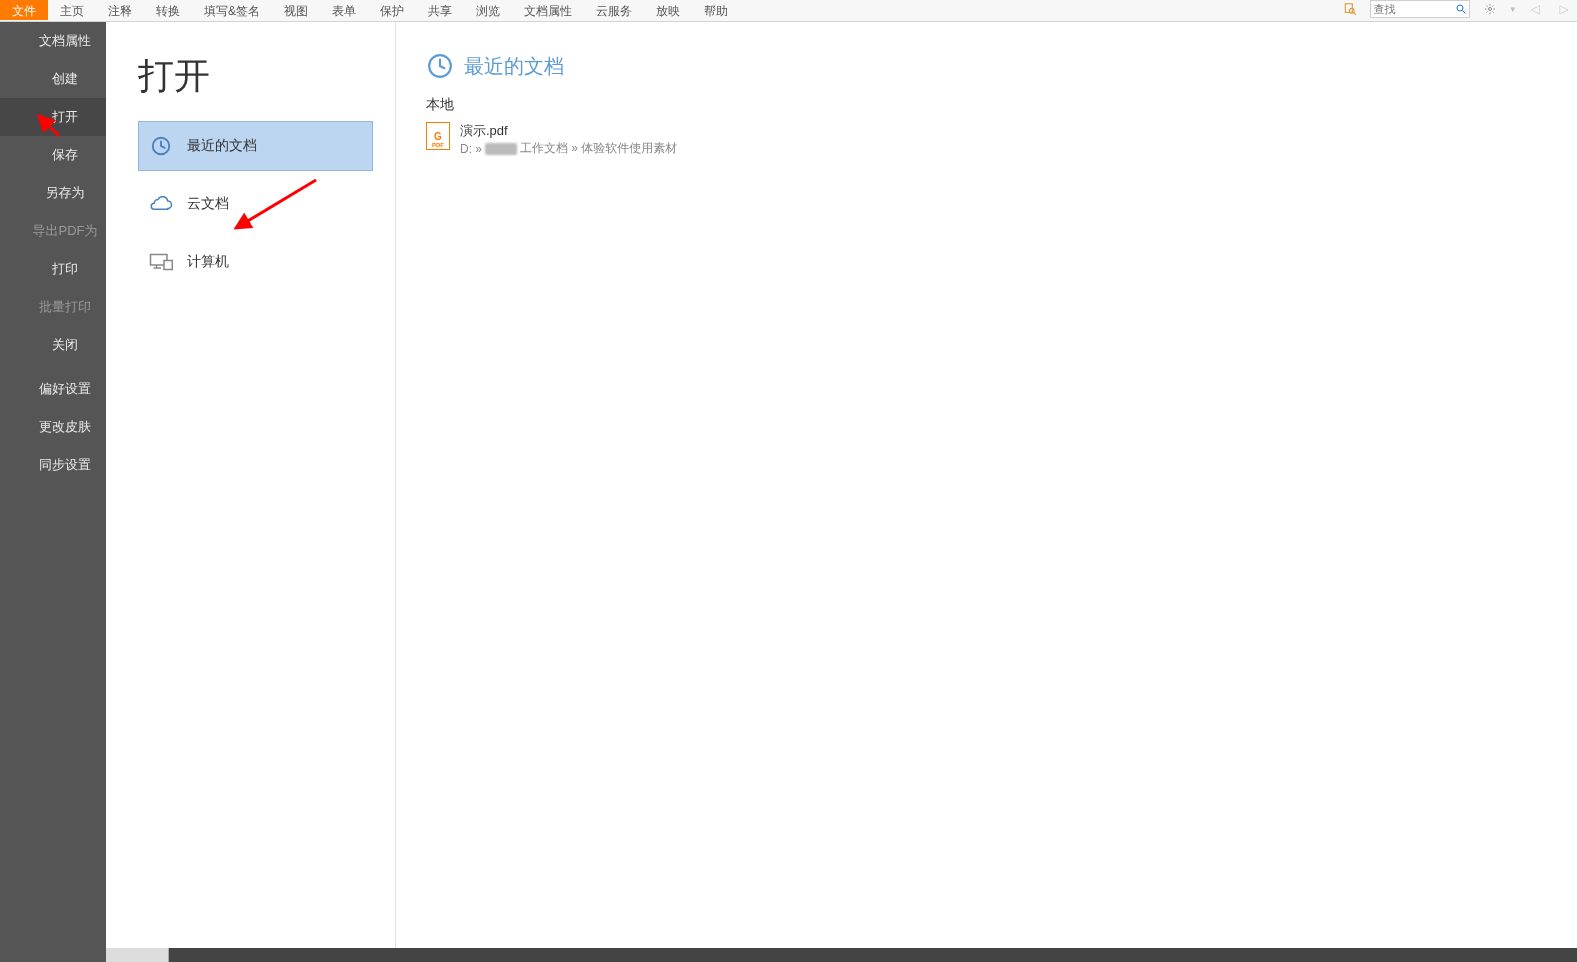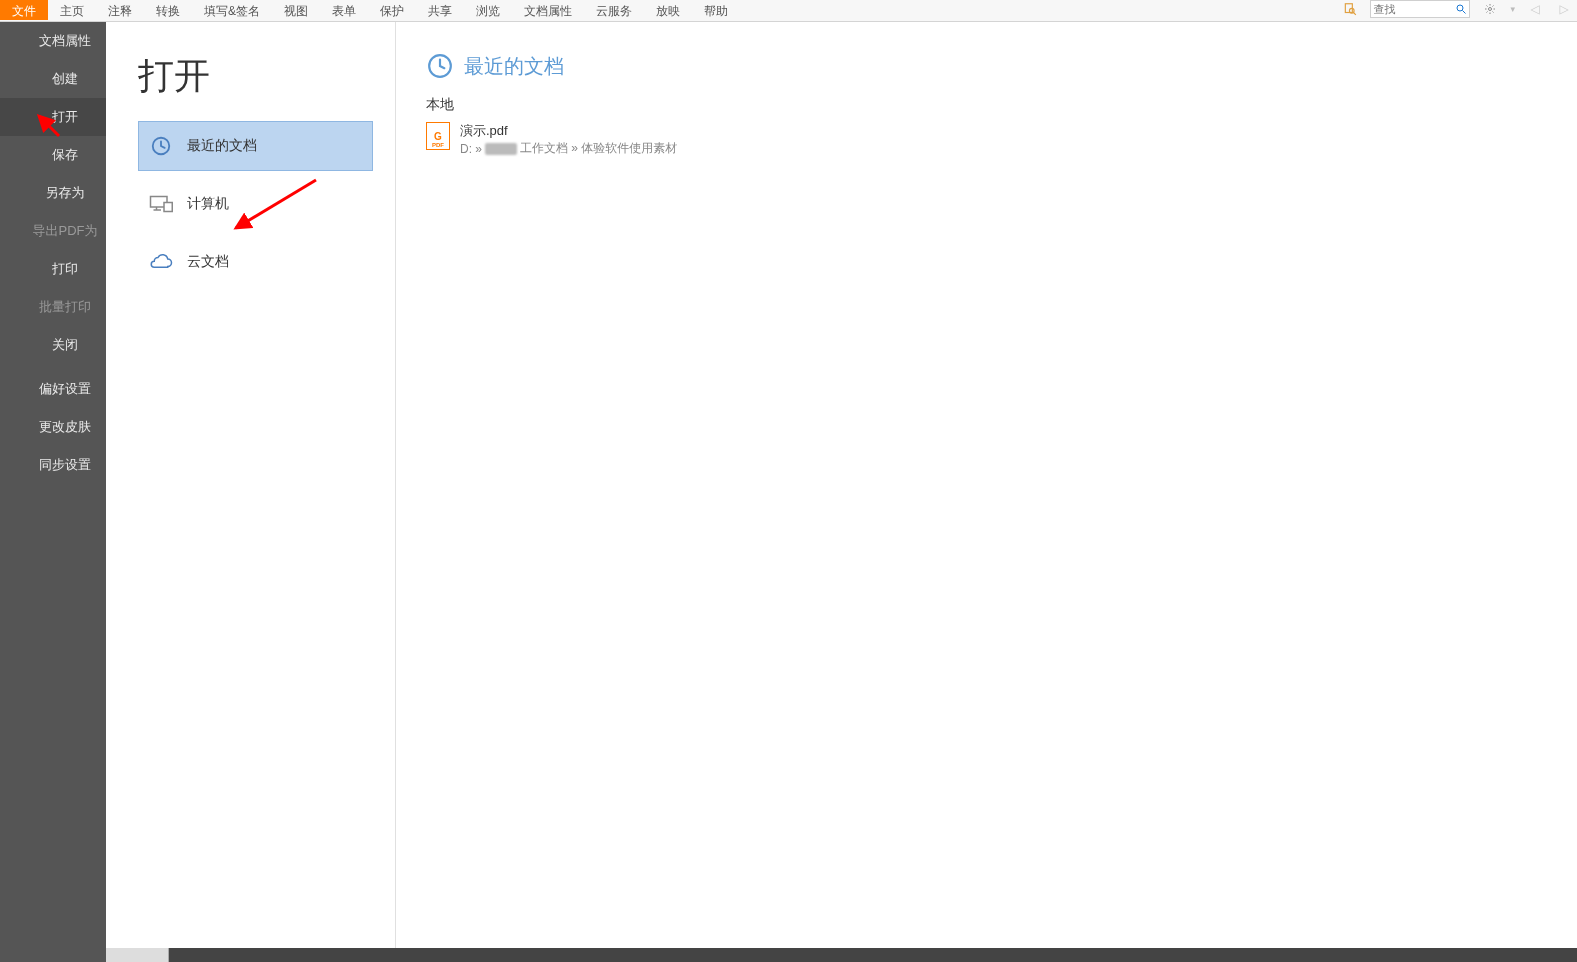--- a/index.html
+++ b/index.html
@@ -211,37 +211,37 @@
         <svg width="22" height="22" viewBox="0 0 24 24">
             <circle cx="12" cy="12" r="9" fill="none" stroke="#4a7fbf" stroke-width="2"></circle>
             <path d="M12 7v5l4 2" fill="none" stroke="#4a7fbf" stroke-width="2" stroke-linecap="round"></path>
           </svg>
       </span>
       <span>最近的文档</span>
     </div>
 
     <div class="source-item">
       <span class="icon-box">
+        <svg width="24" height="18" viewBox="0 0 32 20">
+            <path d="M25 16a5 5 0 0 0 0-10 7 7 0 0 0-13-2 5 5 0 0 0-5 5 4 4 0 0 0 0 8h18z" fill="none" stroke="#4a7fbf" stroke-width="2"></path>
+          </svg>
+      </span>
+      <span>云文档</span>
+    </div>
+
+    <div class="source-item">
+      <span class="icon-box">
         <svg width="26" height="22" viewBox="0 0 32 24">
             <rect x="2" y="2" width="22" height="14" fill="none" stroke="#888" stroke-width="2"></rect>
             <rect x="20" y="10" width="11" height="12" fill="#fff" stroke="#888" stroke-width="2"></rect>
             <line x1="10" y1="16" x2="10" y2="20" stroke="#888" stroke-width="2"></line>
             <line x1="6" y1="20" x2="16" y2="20" stroke="#888" stroke-width="2"></line>
           </svg>
       </span>
       <span>计算机</span>
-    </div>
-
-    <div class="source-item">
-      <span class="icon-box">
-        <svg width="24" height="18" viewBox="0 0 32 20">
-            <path d="M25 16a5 5 0 0 0 0-10 7 7 0 0 0-13-2 5 5 0 0 0-5 5 4 4 0 0 0 0 8h18z" fill="none" stroke="#4a7fbf" stroke-width="2"></path>
-          </svg>
-      </span>
-      <span>云文档</span>
     </div>
 
   </div>
 
   <div class="main-panel">
     <div class="recent-header">
       <span class="clock-icon">
         <svg width="26" height="26" viewBox="0 0 24 24">
             <circle cx="12" cy="12" r="10" fill="none" stroke="#5d9bd5" stroke-width="2"></circle>
             <path d="M12 6v6l4 2" fill="none" stroke="#5d9bd5" stroke-width="2" stroke-linecap="round"></path>

